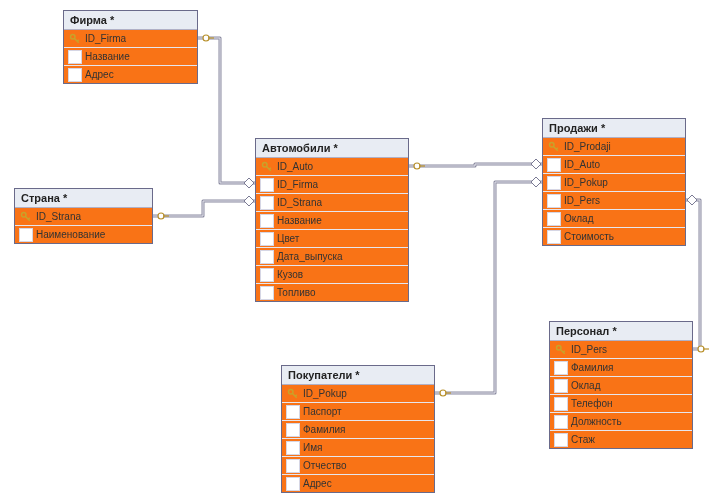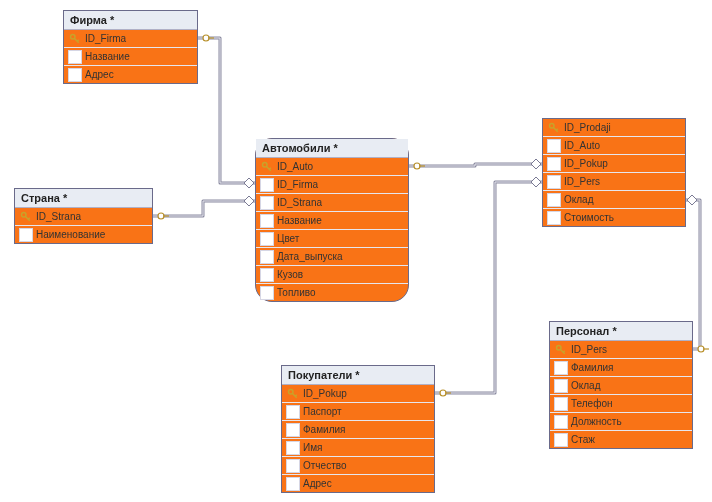--- a/index.html
+++ b/index.html
@@ -84,21 +84,21 @@
             <line x1="11" y1="11" x2="13" y2="9" stroke="#c9a22a" stroke-width="2"></line>
           </svg>
         </span>
         <span class="fld">ID_Strana</span>
       </div>
       <div class="row">
         <span class="blank"></span>
         <span class="fld">Наименование</span>
       </div>
     </div>
-    <div class="tbl" style="left: 255px; top: 138px; width: 152px; border-radius: 17px;">
+    <div class="tbl" style="left: 255px; top: 138px; width: 152px;">
       <div class="tbl-hd">Автомобили *</div>
       <div class="row">
         <span class="ic">
           <svg width="12" height="12" viewBox="0 0 16 16">
             <circle cx="5" cy="5" r="3" fill="none" stroke="#c9a22a" stroke-width="2"></circle>
             <line x1="7" y1="7" x2="13" y2="13" stroke="#c9a22a" stroke-width="2"></line>
             <line x1="11" y1="11" x2="13" y2="9" stroke="#c9a22a" stroke-width="2"></line>
           </svg>
         </span>
         <span class="fld">ID_Auto</span>
@@ -126,20 +126,21 @@
       <div class="row">
         <span class="blank"></span>
         <span class="fld">Кузов</span>
       </div>
       <div class="row">
         <span class="blank"></span>
         <span class="fld">Топливо</span>
       </div>
     </div>
     <div class="tbl" style="left: 542px; top: 118px; width: 142px;">
+      <div class="tbl-hd">Продажи *</div>
       <div class="row">
         <span class="ic">
           <svg width="12" height="12" viewBox="0 0 16 16">
             <circle cx="5" cy="5" r="3" fill="none" stroke="#c9a22a" stroke-width="2"></circle>
             <line x1="7" y1="7" x2="13" y2="13" stroke="#c9a22a" stroke-width="2"></line>
             <line x1="11" y1="11" x2="13" y2="9" stroke="#c9a22a" stroke-width="2"></line>
           </svg>
         </span>
         <span class="fld">ID_Prodaji</span>
       </div>

